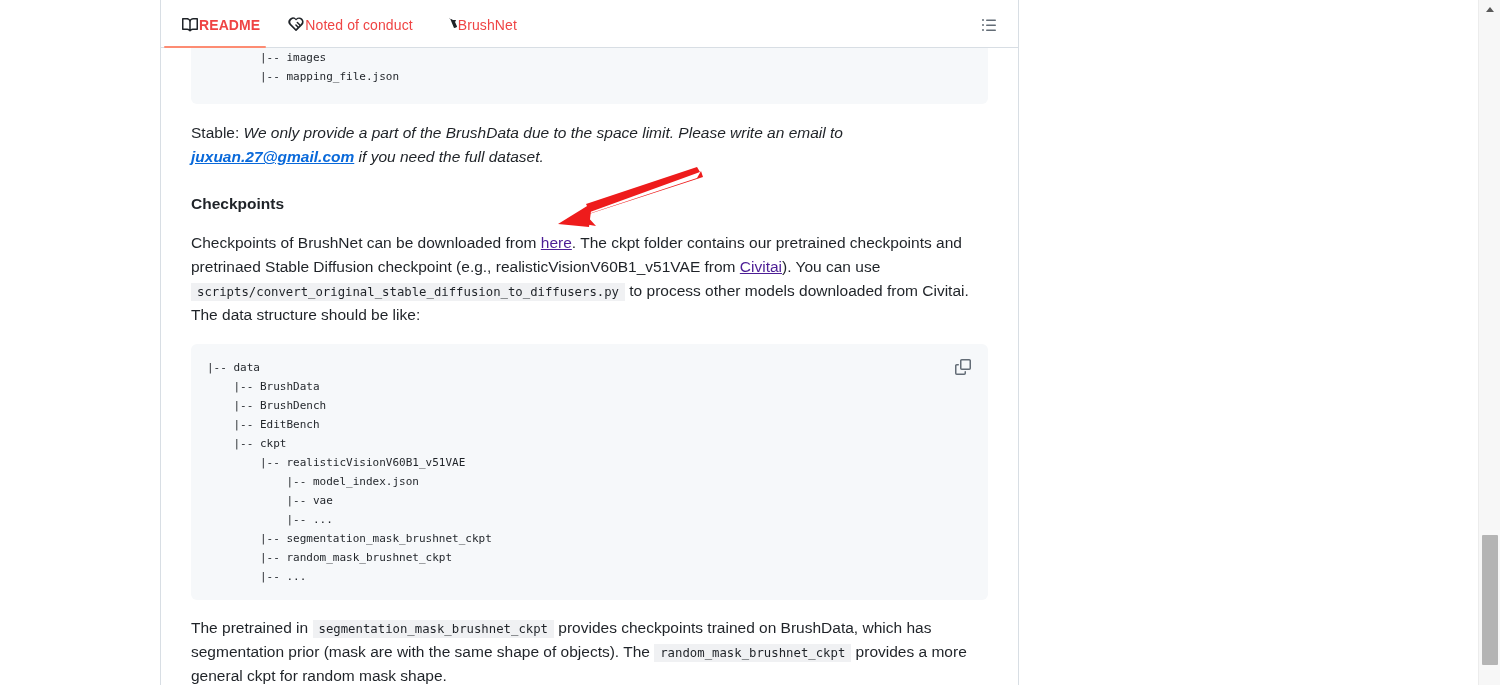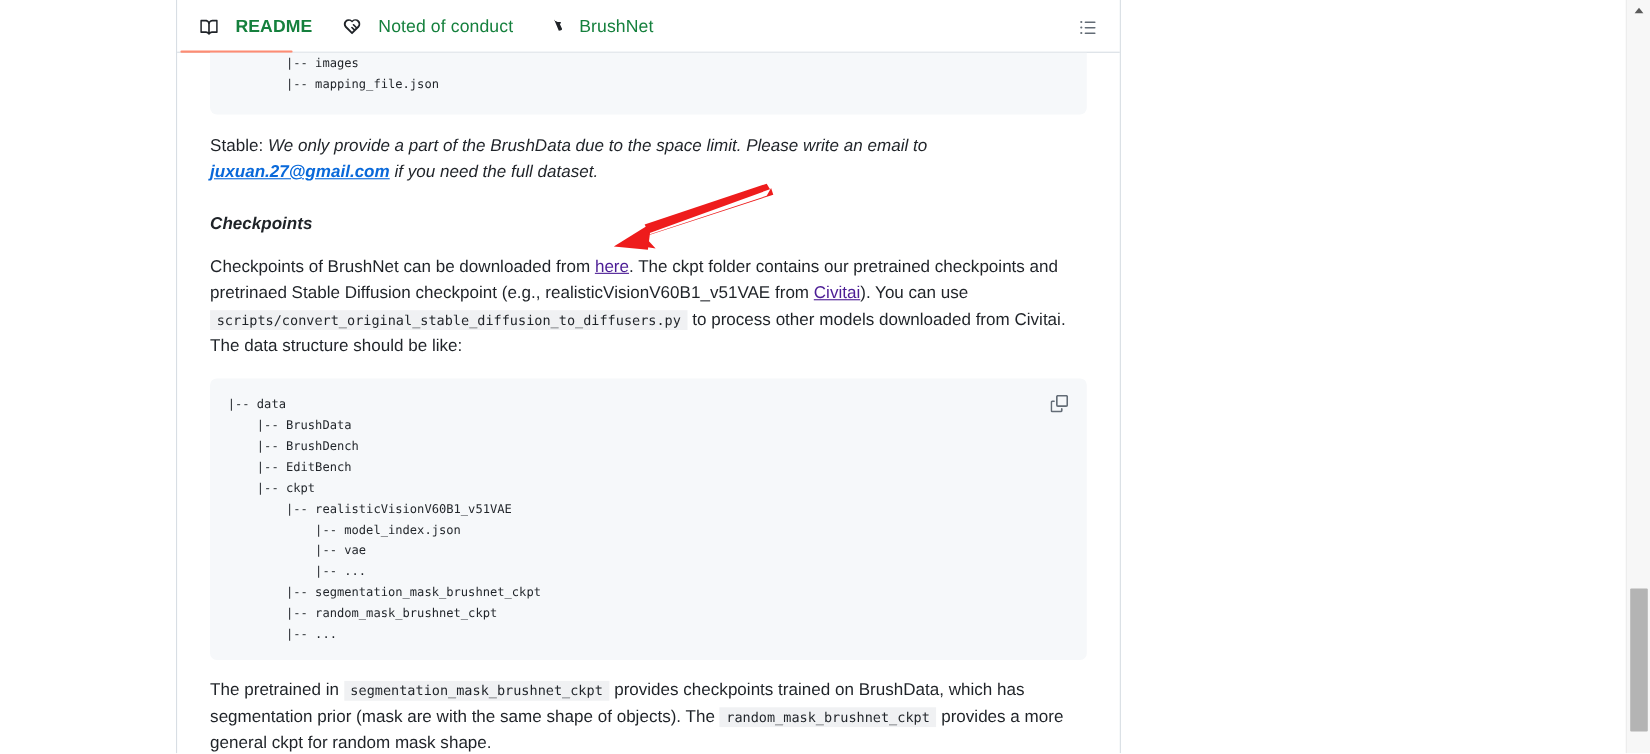--- a/index.html
+++ b/index.html
@@ -44,25 +44,25 @@
     border-bottom: 1px solid #d8dee4;
     box-sizing: border-box;
     display: flex;
     align-items: flex-start;
     padding-left: 13px;
     padding-top: 12px;
   }
   .tab {
     display: flex;
     align-items: center;
-    gap: 16px;
+    gap: 1px;
     padding: 0 10px 0 8px;
     height: 26px;
-    font-size: 16px;
-    color: #15803d;
+    font-size: 14px;
+    color: #ef4444;
     cursor: pointer;
     margin-right: 10px;
     position: relative;
   }
   .tab .tab-label { white-space: nowrap; letter-spacing: 0.1px; }
   .tab.active .tab-label { font-weight: 700; }
   .tab-underline {
     position: absolute;
     left: 3px;
     top: 46px;
@@ -131,21 +131,20 @@
   }
 
   p.para { margin: 16px 0 0 0; }
   p.para.first { margin-top: 17px; }
 
   .h3 {
     font-size: 15.5px;
     font-weight: 700;
     margin: 24px 0 0 0;
     line-height: 1.4;
-    font-style: italic;
   }
 
   .it { font-style: italic; }
   a.link {
     color: #4c1d95;
     text-decoration: none;
   }
   a.link.underlined { text-decoration: underline; }
   a.link.emaillink {
     color: #0969da;

